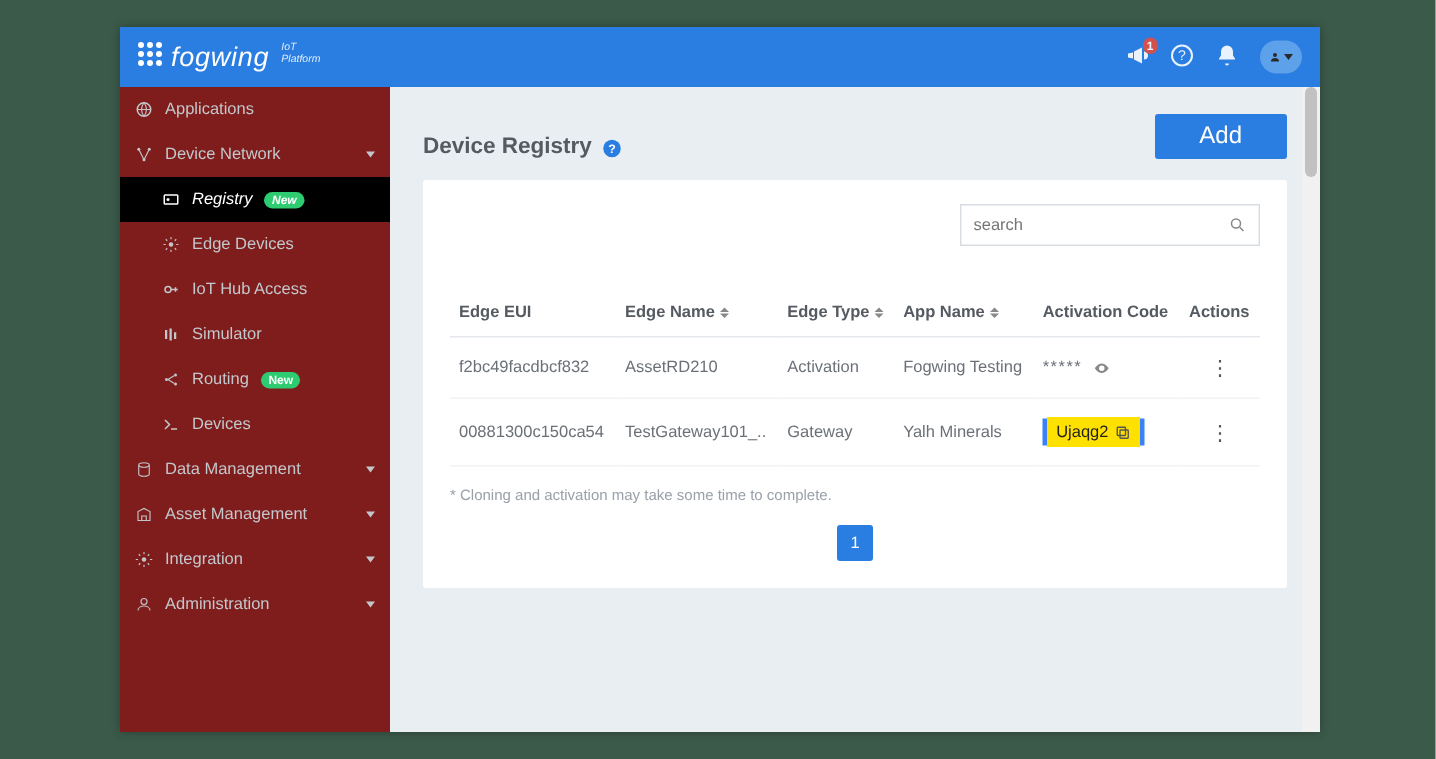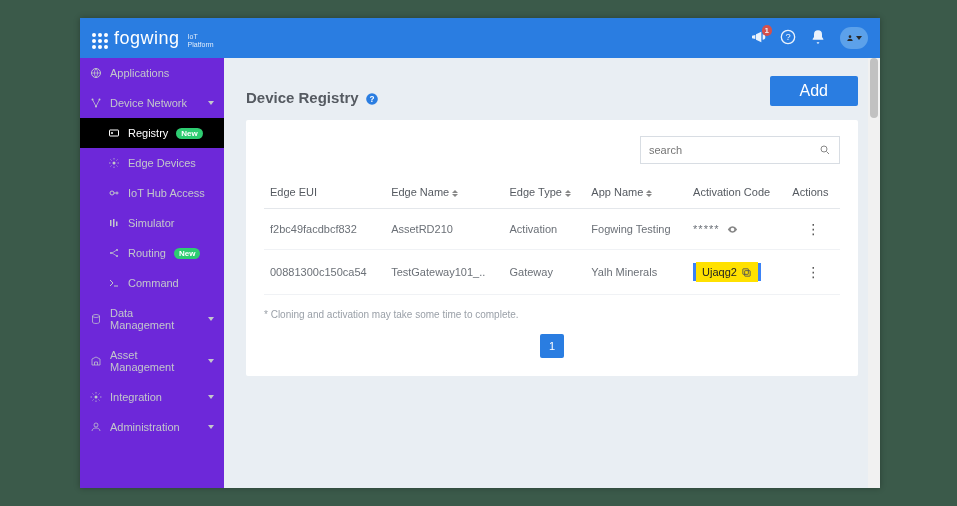--- a/index.html
+++ b/index.html
@@ -25,75 +25,76 @@
   .topbar {
     height: 40px;
     background: #2a7de1;
     display: flex;
     align-items: center;
     padding: 0 12px;
     color: #fff;
   }
   .logo {
     display: flex;
-    align-items: flex-end;
+    align-items: flex-start;
     gap: 6px;
+    font-style: italic;
   }
   .logo-dots { display: grid; grid-template-columns: repeat(3,4px); grid-template-rows: repeat(3,4px); gap:2px;}
   .logo-dots span { width:4px; height:4px; background:#fff; border-radius:50%; }
   .logo-text { font-size:18px; font-weight:500; letter-spacing:0.5px;}
   .logo-sub { font-size:7px; line-height:8px; margin-left:2px; opacity:0.85;}
   .topbar-right { margin-left:auto; display:flex; align-items:center; gap:14px;}
   .icon-btn { position:relative; color:#fff; opacity:0.9; cursor:pointer; }
   .badge { position:absolute; top:-4px; right:-6px; background:#e74c3c; color:#fff; font-size:8px; border-radius:6px; padding:1px 3px; font-weight:bold;}
   .avatar { width:28px; height:22px; background:#5ca1ea; border-radius:12px; display:flex; align-items:center; justify-content:center; gap:2px; padding:0 6px;}
   .avatar svg { width:14px; height:14px;}
   .avatar .caret { width:0;height:0;border-left:3px solid transparent;border-right:3px solid transparent;border-top:4px solid #2a2a2a;}
 
   
   .body { display:flex; height:calc(100% - 40px);}
   .sidebar {
-    width: 144px;
-    background: #6d28d9;
+    width: 180px;
+    background: #7f1d1d;
     color: #c3c7cb;
     overflow:hidden;
     font-size:11px;
   }
   .content {
     flex:1;
     background: #e9eef3;
     overflow:auto;
     position:relative;
   }
   .scrollbar { position:absolute; right:0; top:0; width:12px; height:100%; background:#f1f1f1;}
   .scroll-thumb { position:absolute; top:0; left:2px; width:8px; height:60px; background:#c1c1c1; border-radius:4px;}
 
   
   .nav-item { display:flex; align-items:center; gap:8px; padding:9px 10px; cursor:pointer;}
   .nav-item svg { width:12px; height:12px; flex-shrink:0; fill:#c3c7cb;}
   .nav-item.sub { padding-left:28px;}
-  .nav-item.active { background:#000; color:#fff;}
+  .nav-item.active { background:#000; color:#fff;font-style:italic;}
   .nav-item.active svg { fill:#fff;}
   .new-badge { background:#2ecc71; color:#fff; font-size:8px; padding:1px 5px; border-radius:8px; font-weight:bold;}
   .caret-down { margin-left:auto; width:0;height:0;border-left:3px solid transparent;border-right:3px solid transparent;border-top:4px solid #c3c7cb;}
 
   
   .page-head { display:flex; align-items:flex-end; padding:18px 22px 14px;}
   .page-title { font-size:15px; font-weight:bold; color:#555a61;}
   .help-icon { margin-left:6px; color:#2a7de1; width:14px; height:14px;}
   .add-btn { margin-left:auto; background:#2a7de1; color:#ffffff; border:none; padding:6px 30px; font-size:16px; border-radius:2px; cursor:pointer;}
 
   .card { background:#fff; margin:0 22px 20px; border-radius:2px; padding:16px 18px 18px; }
-  .search-row { display:flex; justify-content:flex-end; margin-bottom:12px;}
+  .search-row { display:flex; justify-content:flex-end; margin-bottom:28px;}
   .search-box { display:flex; align-items:center; border:1px solid #d8dde3; width:200px; height:28px; padding:0 8px;}
   .search-box input { border:none; outline:none; flex:1; font-size:11px; color:#555;}
   .search-box svg { width:12px; height:12px; fill:#888;}
 
   table { width:100%; border-collapse:collapse; font-size:11px; color:#6b7077;}
-  th { text-align:left; font-weight:normal; padding:10px 6px; border-bottom:1px solid #e4e7eb; color:#555a61;}
+  th { text-align:left; font-weight:bold; padding:10px 6px; border-bottom:1px solid #e4e7eb; color:#555a61;}
   th .sort { display:inline-flex; flex-direction:column; margin-left:3px; vertical-align:middle;}
   th .sort span { width:0;height:0;border-left:3px solid transparent;border-right:3px solid transparent;}
   th .sort .up { border-bottom:3px solid #888; margin-bottom:1px;}
   th .sort .dn { border-top:3px solid #888;}
   td { padding:12px 6px; border-bottom:1px solid #f0f2f5; vertical-align:middle;}
   .dots-menu { cursor:pointer; text-align:center; font-size:14px; color:#555;}
   .masked { letter-spacing:1px;}
   .eye-icon { width:11px; height:11px; fill:#888; margin-left:4px; vertical-align:middle;}
   .copy-icon { width:11px; height:11px; fill:#555; margin-left:4px; vertical-align:middle;}
 
@@ -211,21 +212,21 @@
             <circle cx="18" cy="18" r="2"></circle>
             <path d="M8 12l8-5M8 12l8 5" stroke="#c3c7cb" stroke-width="1.5"></path>
           </svg>
         <span>Routing</span>
         <span class="new-badge">New</span>
       </div>
       <div class="nav-item sub">
         <svg viewBox="0 0 24 24">
             <path d="M4 6l6 6-6 6M12 18h8" stroke="#c3c7cb" stroke-width="2" fill="none"></path>
           </svg>
-        <span>Command</span>
+        <span>Devices</span>
       </div>
       <div class="nav-item">
         <svg viewBox="0 0 24 24">
             <ellipse cx="12" cy="6" rx="7" ry="3" fill="none" stroke="#c3c7cb" stroke-width="1.5"></ellipse>
             <path d="M5 6v12c0 1.7 3 3 7 3s7-1.3 7-3V6" fill="none" stroke="#c3c7cb" stroke-width="1.5"></path>
           </svg>
         <span>Data Management</span>
         <span class="caret-down"></span>
       </div>
       <div class="nav-item">

